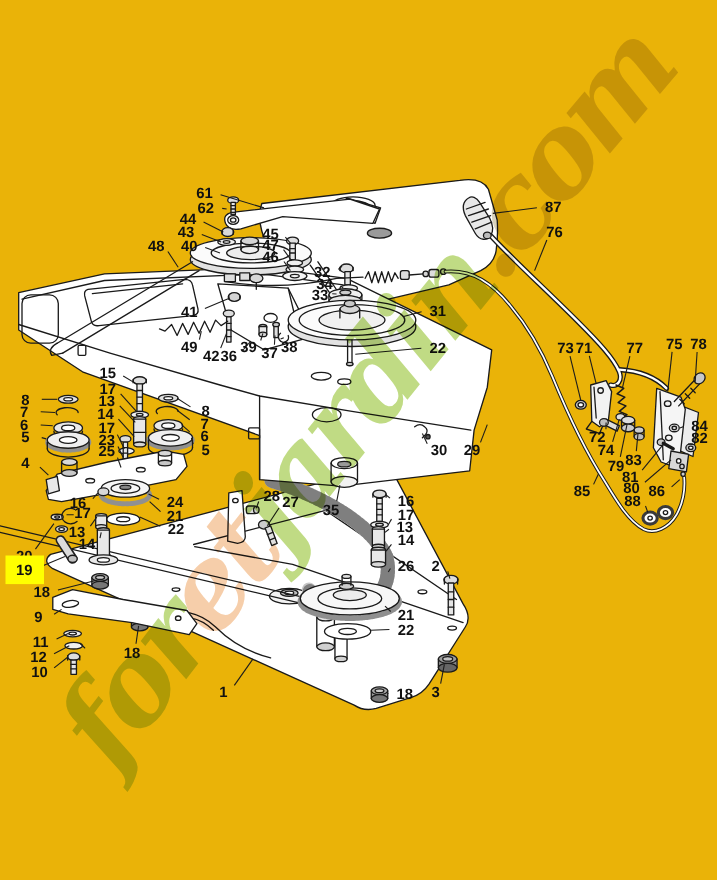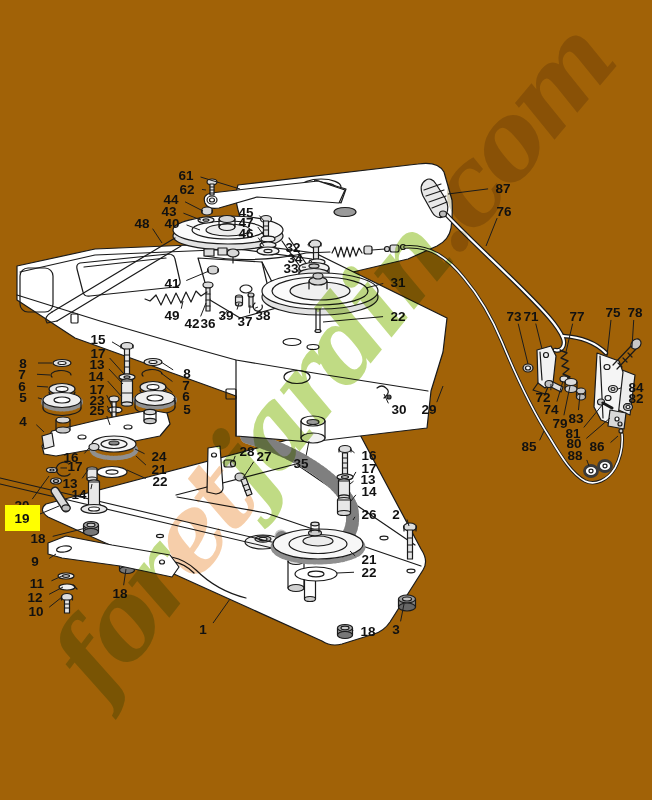--- a/index.html
+++ b/index.html
@@ -1,16 +1,16 @@
 <!DOCTYPE html>
 <html><head>
 <meta charset="utf-8">
 <style>
   html,body{margin:0;padding:0;background:#ffffff;}
-  #stage{position:relative;width:652px;height:800px;background:#a16207;overflow:hidden;}
+  #stage{position:relative;width:652px;height:800px;background:#eab308;overflow:hidden;}
   svg{position:absolute;left:0;top:0;}
   #labels-layer text{font:700 13.5px "Liberation Sans", sans-serif;fill:#111;}
   #wm-text{font-style:italic;font-weight:700;font-family:"DejaVu Serif", serif;font-size:104px;letter-spacing:-6px;}
   #watermark-layer{mix-blend-mode:multiply;opacity:.85;}
 </style>
 </head>
 <body>
 
 <div id="stage">
 <svg width="652" height="800" viewBox="0 0 652 800">

